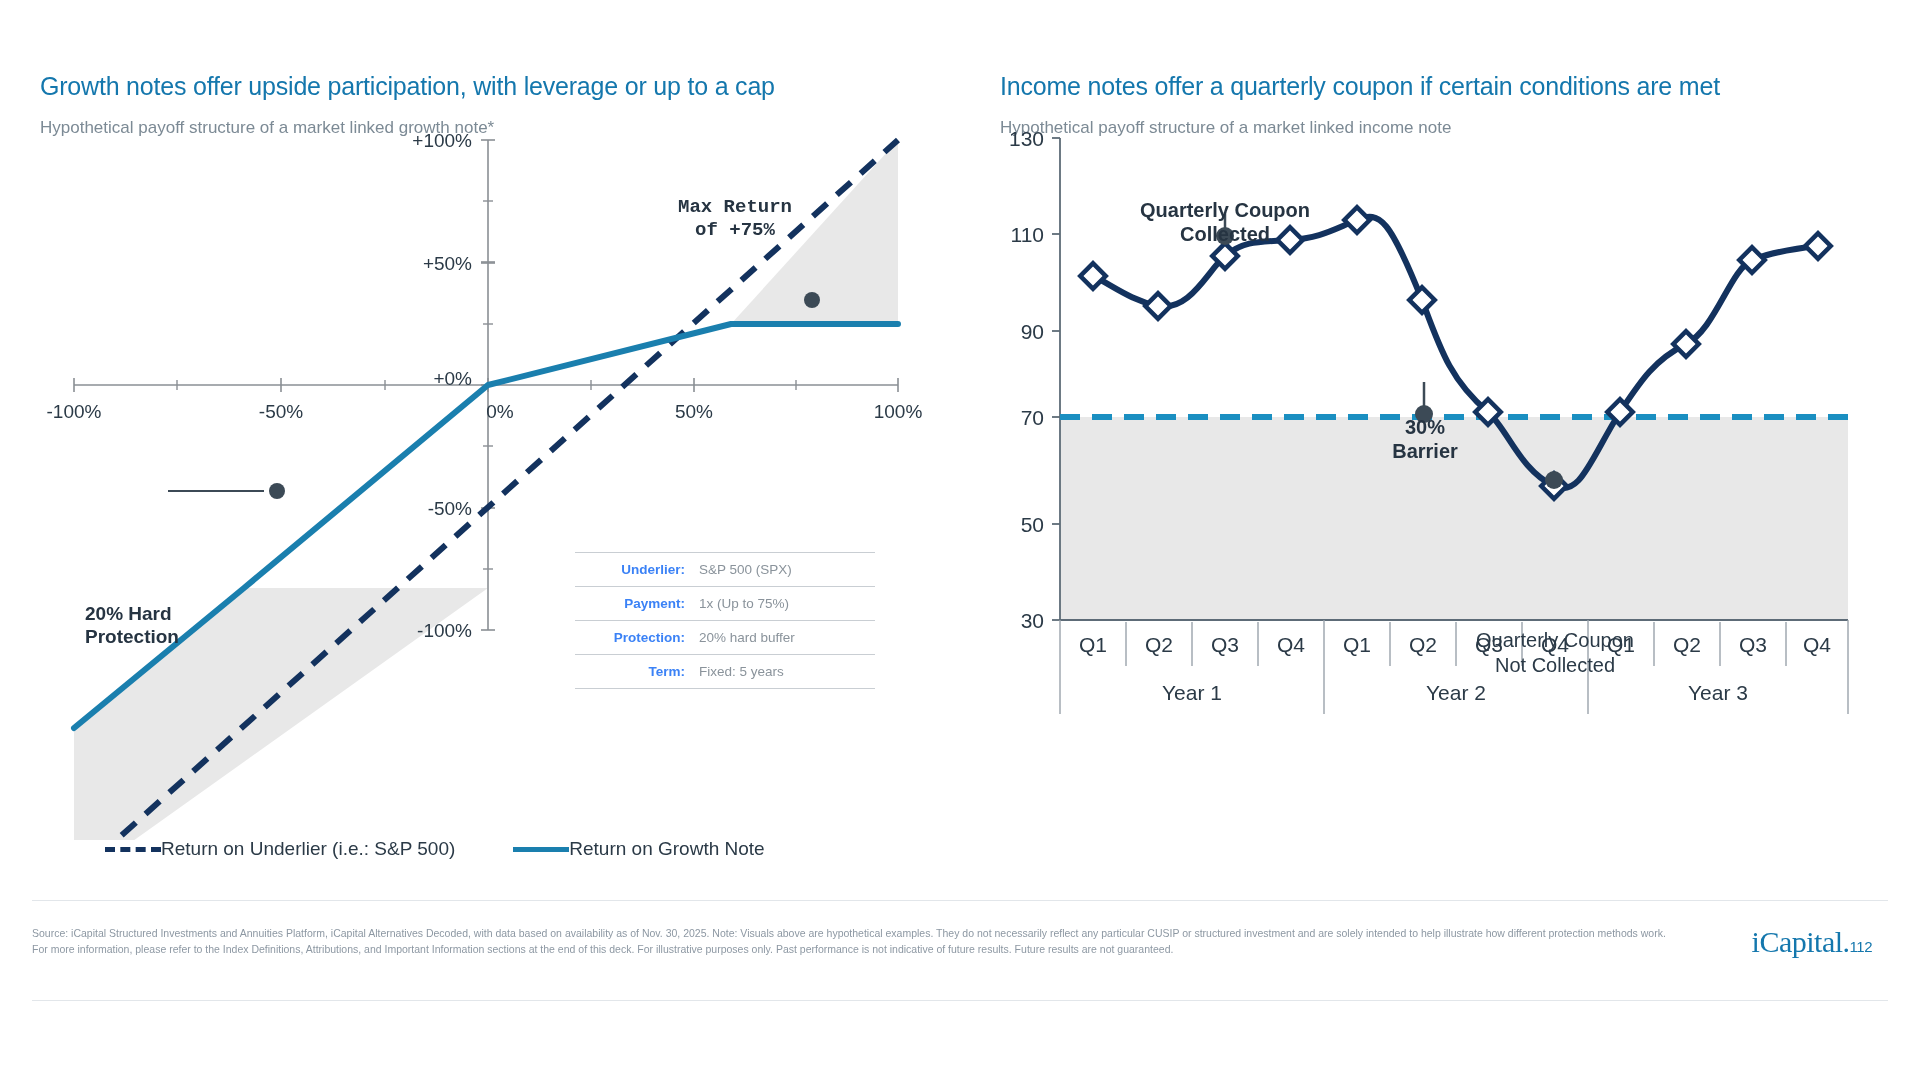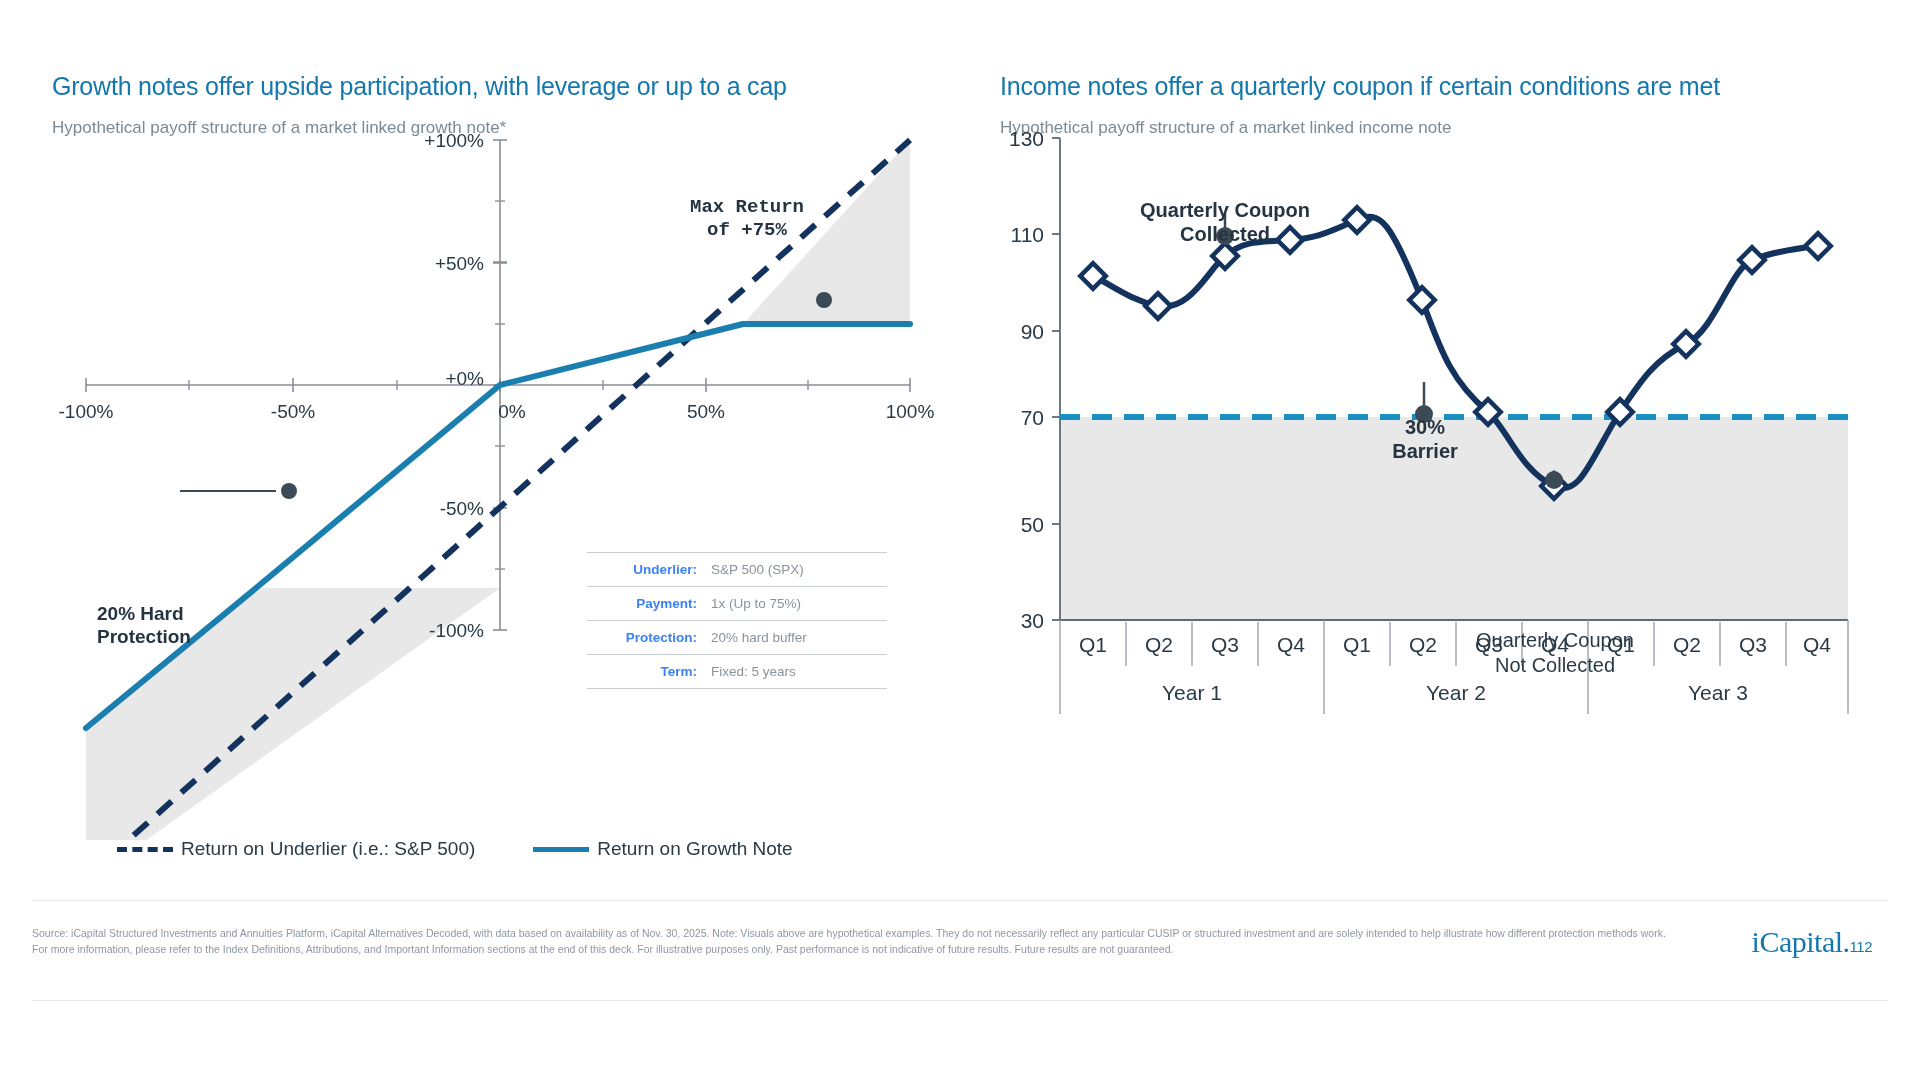--- a/index.html
+++ b/index.html
@@ -5,21 +5,21 @@
   html,body{margin:0;padding:0;}
   body{
     width:1920px;height:1080px;background:#ffffff;
     font-family:"Liberation Sans", sans-serif;
     color:#2b3a47;overflow:hidden;position:relative;
   }
   .slide{position:absolute;inset:0;}
 
   
   .panel{position:absolute;top:0;height:1000px;}
-  .panel-left{left:12px;width:960px;}
+  .panel-left{left:0;width:960px;}
   .panel-right{left:960px;width:960px;}
 
   .panel-title{
     position:absolute;left:40px;top:72px;
     font-size:25px;color:#1477ad;font-weight:400;letter-spacing:-0.2px;
     white-space:nowrap;
   }
   .panel-sub{
     position:absolute;left:40px;top:118px;
     font-size:17px;color:#7c8a95;font-weight:400;white-space:nowrap;
@@ -43,21 +43,21 @@
   .nt-val{color:#8a939b;font-size:13.5px;}
 
   #growth-note-table{left:575px;top:552px;width:300px;}
 
   
   .anno{position:absolute;font-weight:bold;color:#263442;line-height:1.22;}
 
   
   .legend{position:absolute;display:flex;align-items:center;gap:58px;
           font-size:19px;color:#2b3a47;}
-  .legend .li{display:flex;align-items:center;gap:8px;white-space:nowrap;}
+  .legend .li{display:flex;align-items:center;white-space:nowrap;}
   .legend .swatch{display:inline-block;}
   .sw-dash-navy{width:56px;height:0;border-top:5px dashed #13325e;}
   .sw-solid-blue{width:56px;height:5px;background:#1a7fae;}
   #legend-left{left:105px;top:838px;}
 
   
   .rule{position:absolute;left:32px;width:1856px;height:1px;background:#e2e6ea;}
   #rule-top{top:900px;}
   #rule-bottom{top:1000px;}
   #footer-text{

